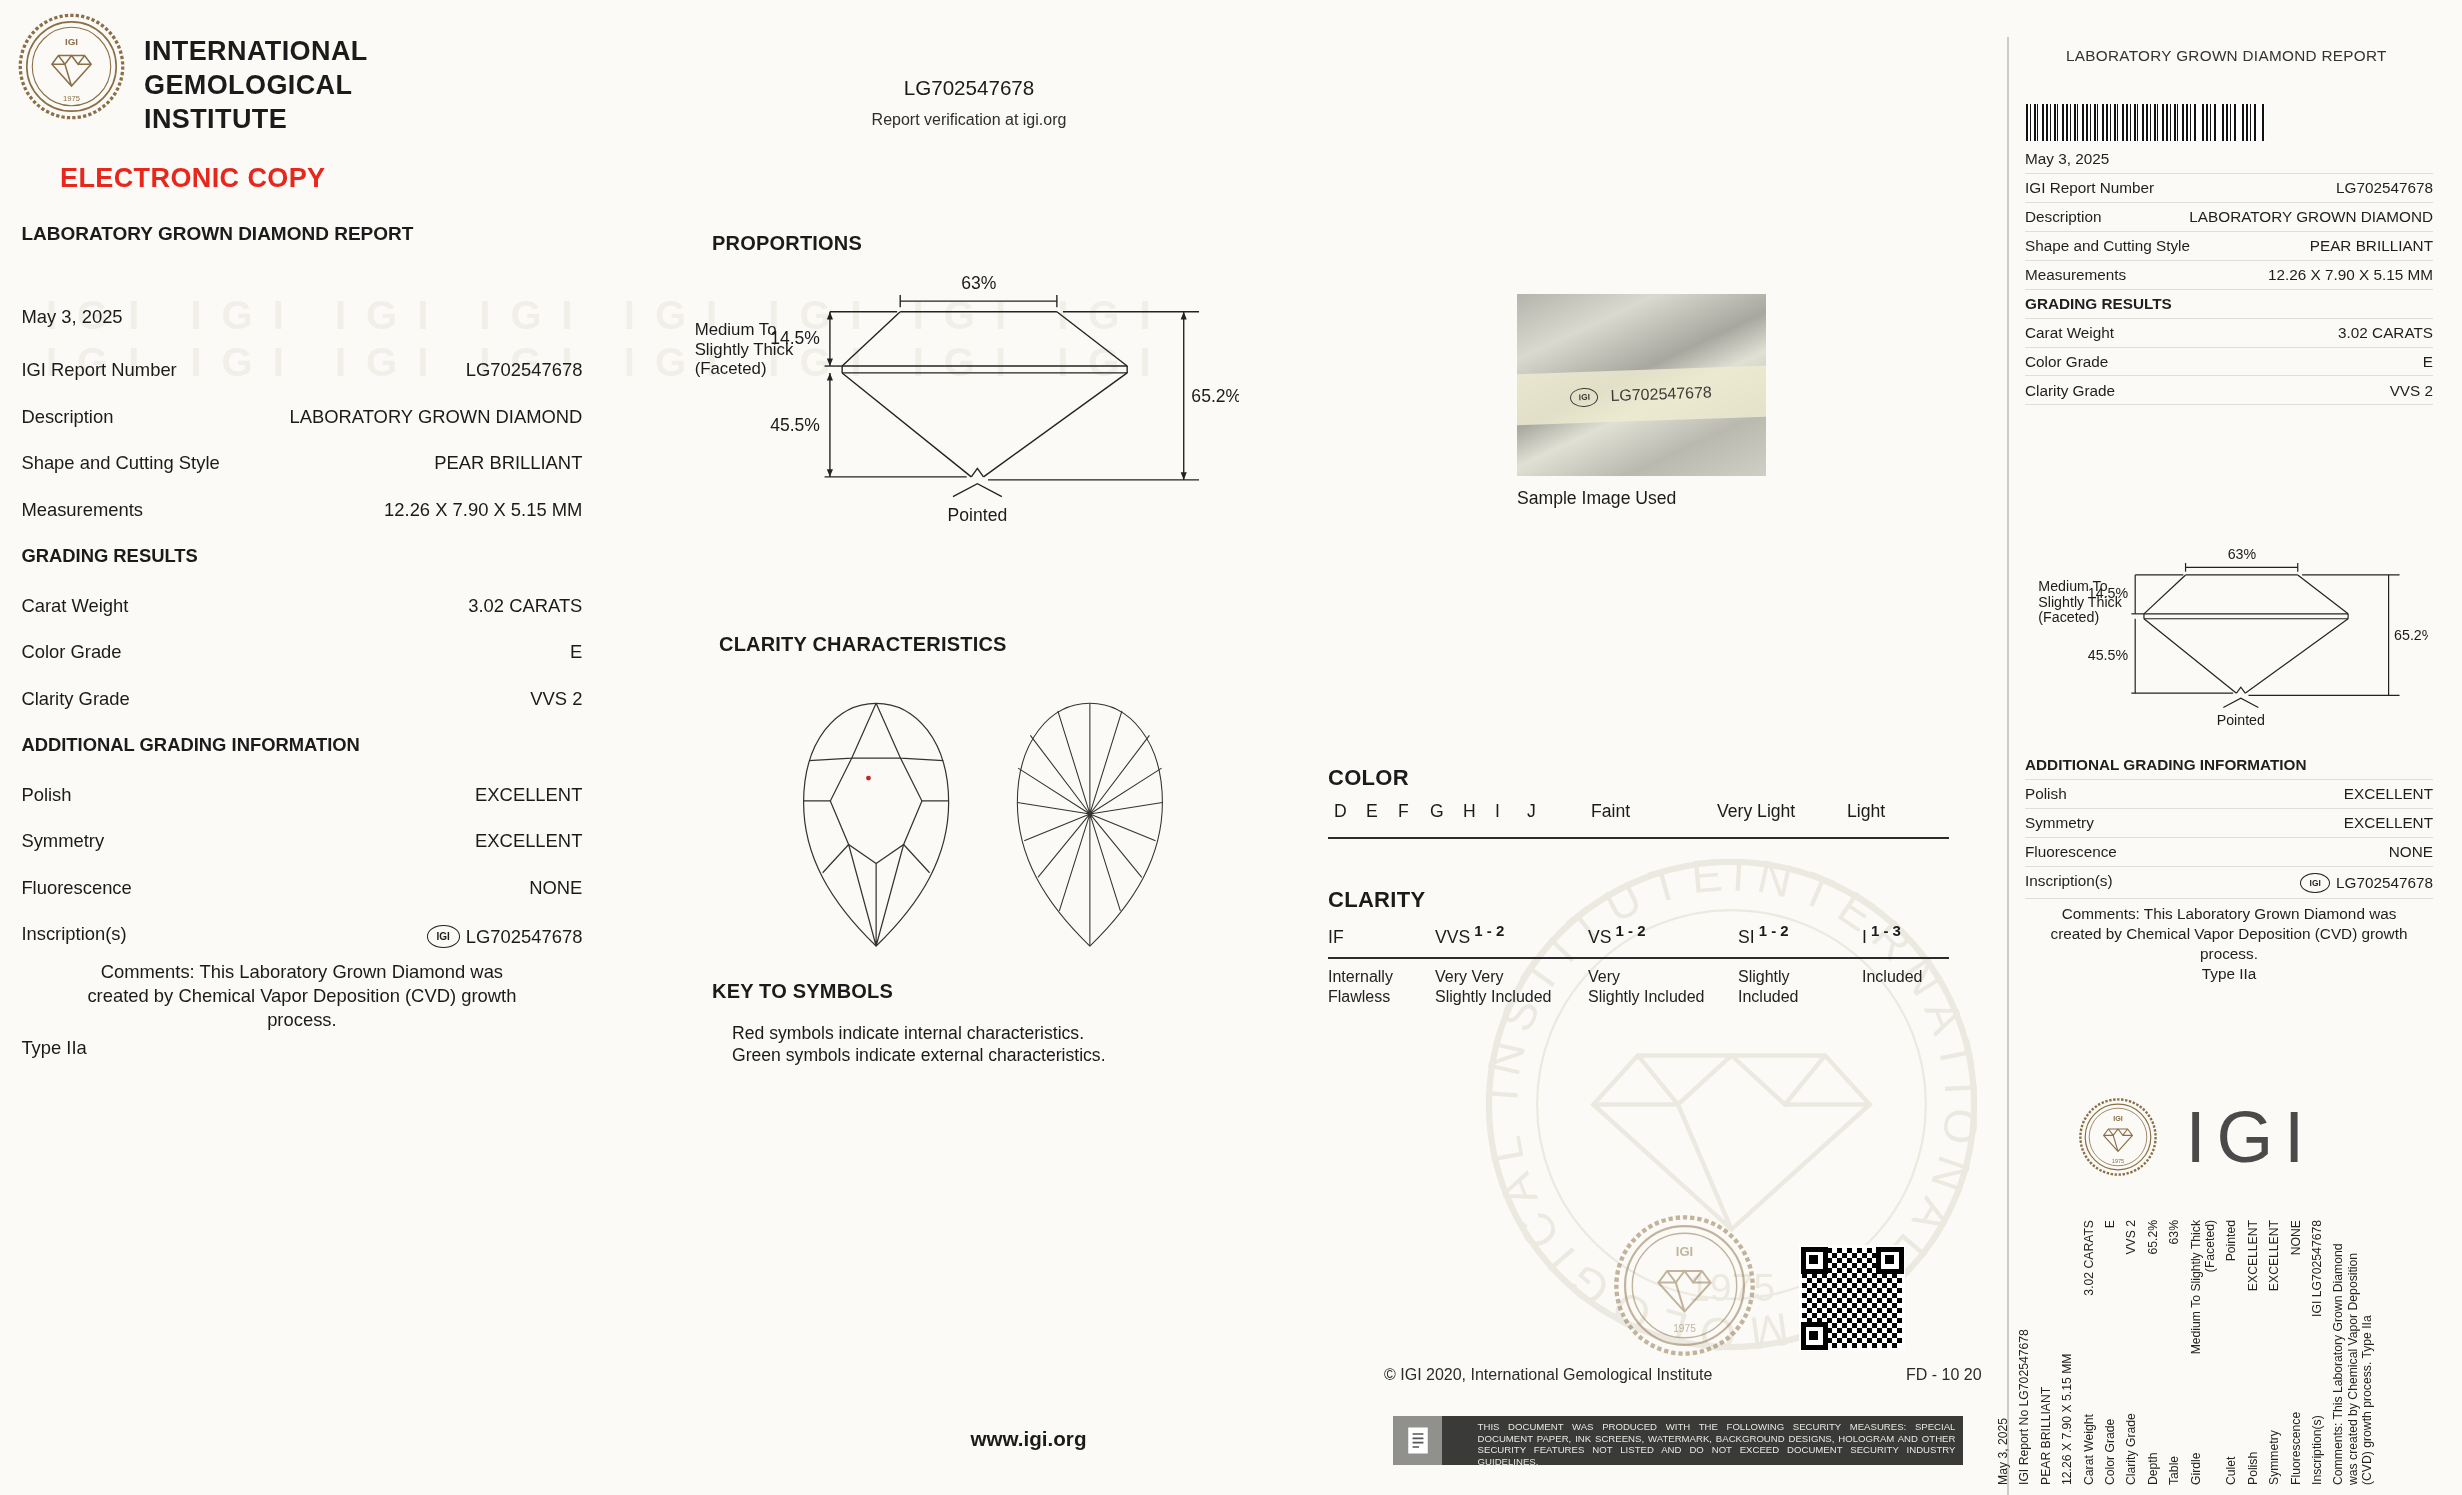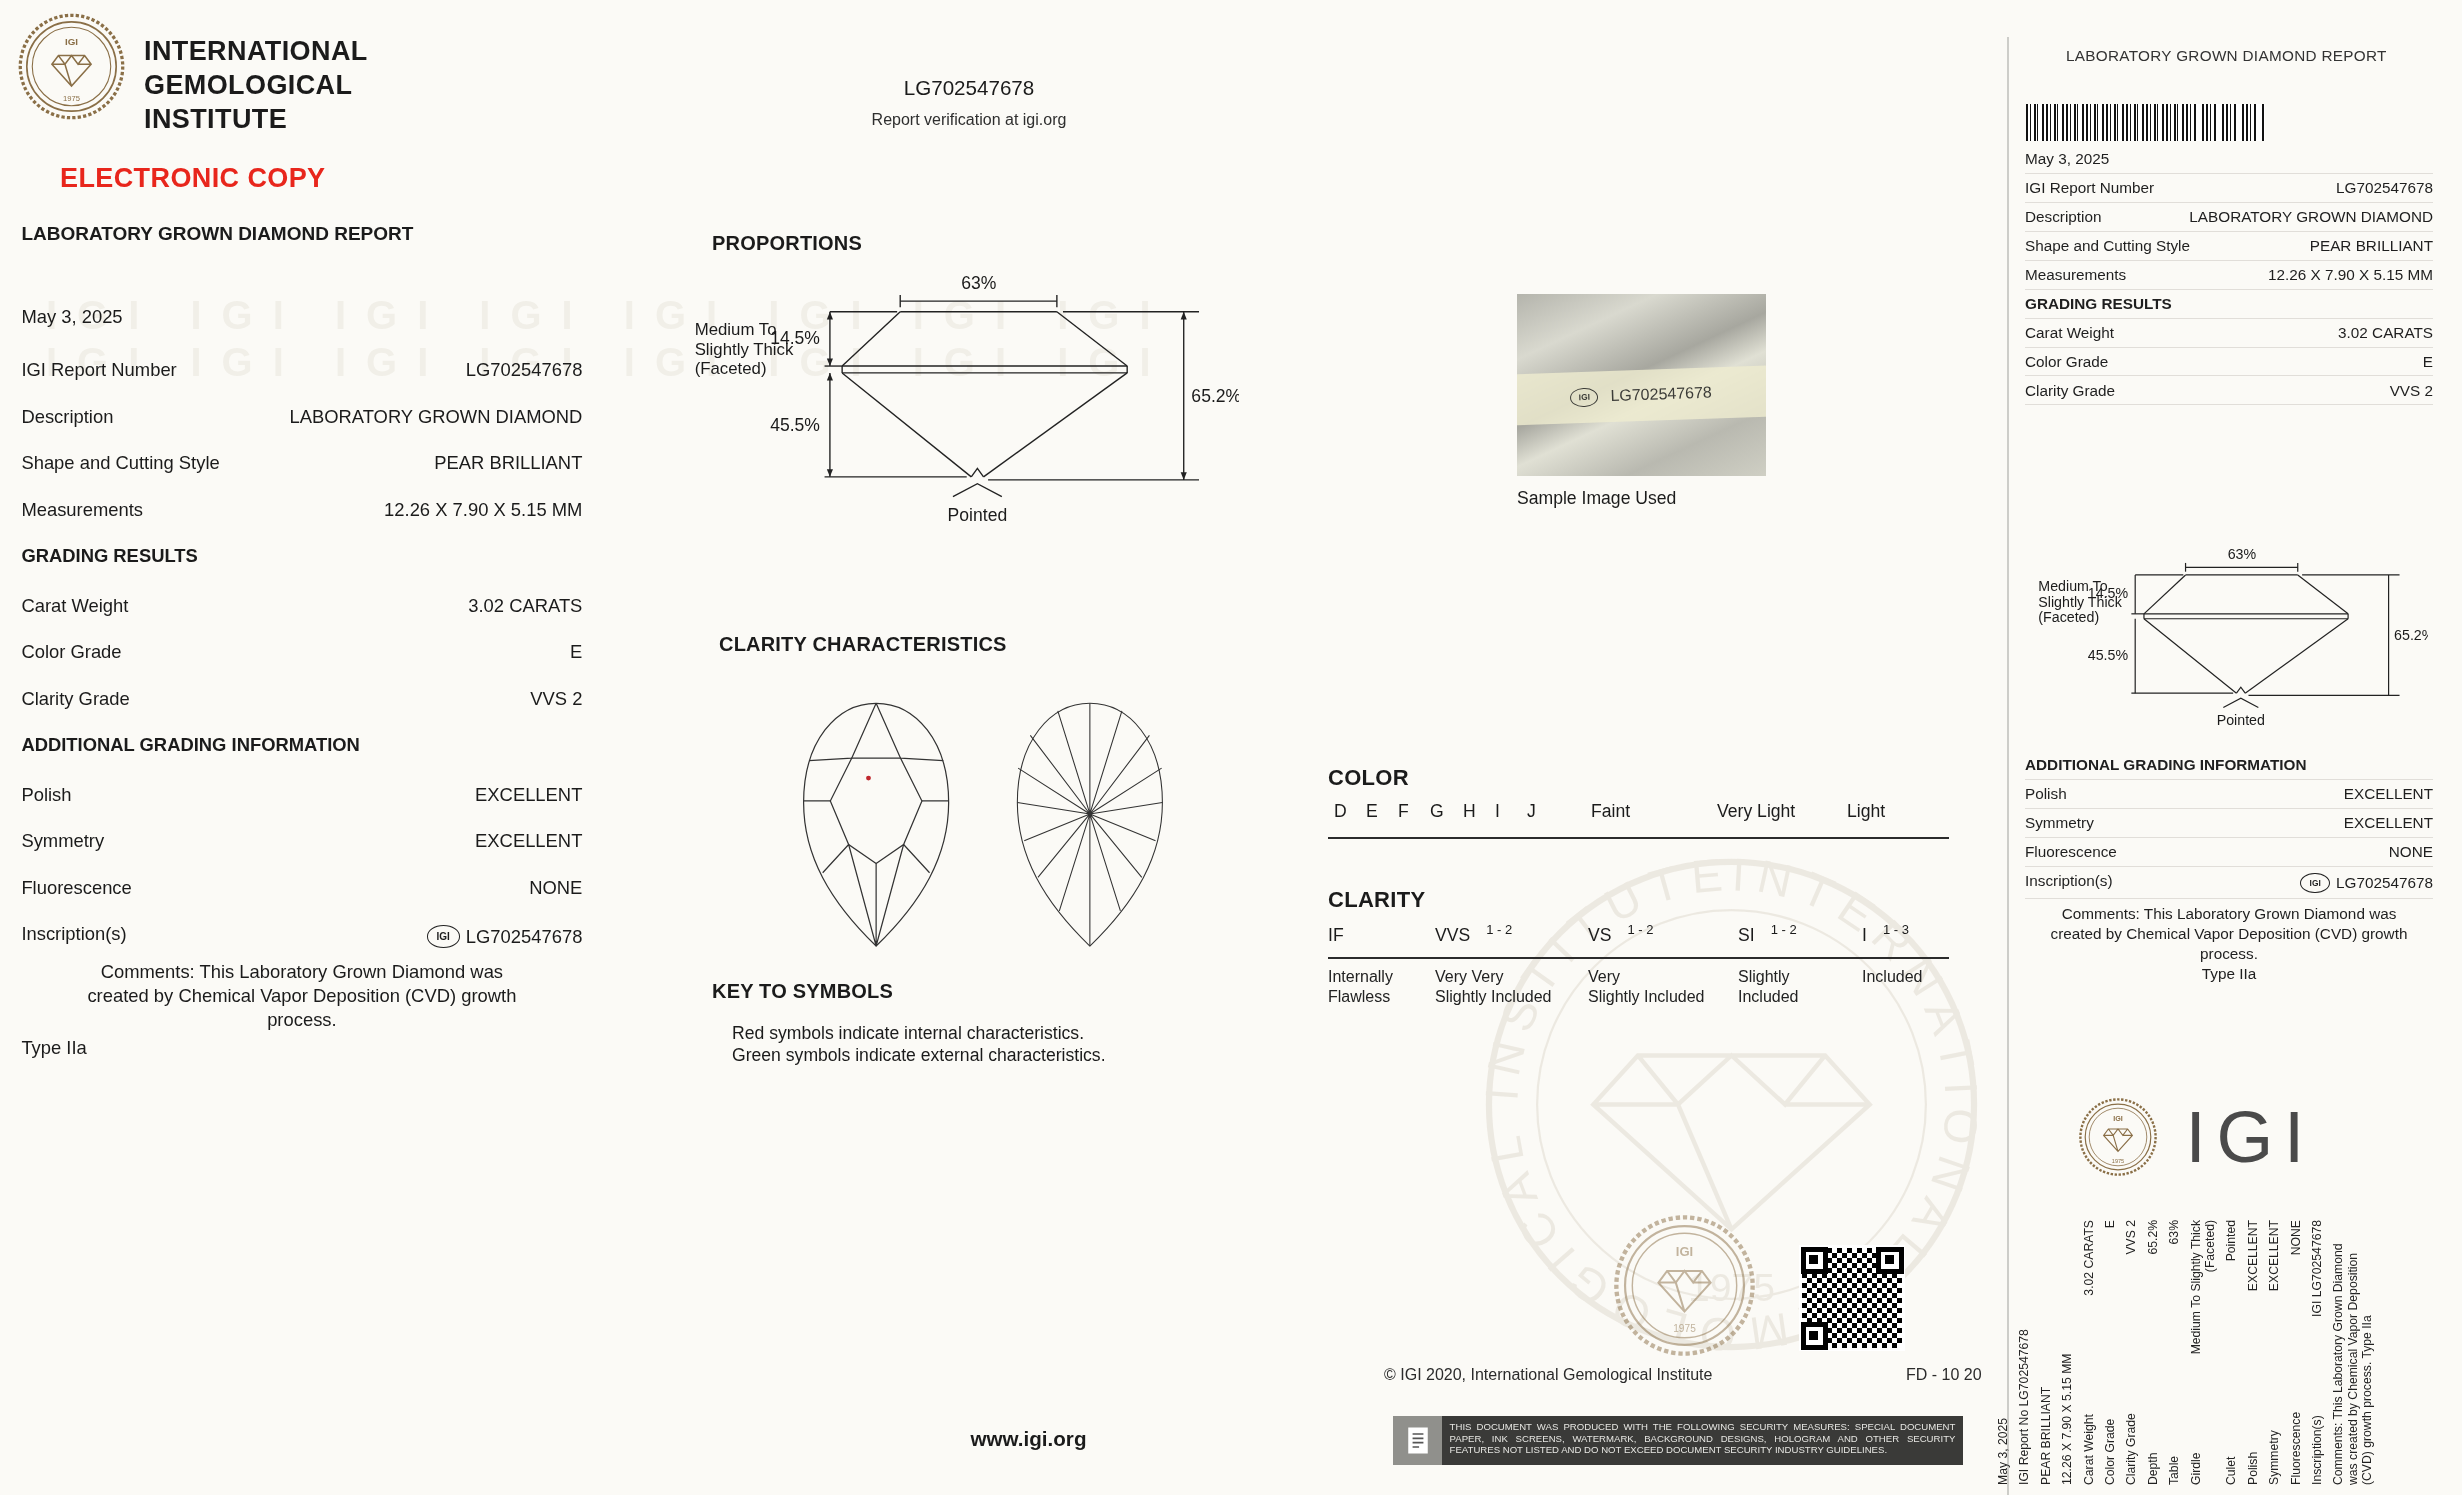--- a/index.html
+++ b/index.html
@@ -65,34 +65,34 @@
   
   .scale-title{font-weight:700;font-size:22px;letter-spacing:0.3px;}
   .color-title{left:1328px;top:765px;}
   .scale-row{left:1328px;top:801px;width:621px;height:23px;font-size:17.6px;}
   .scale-row span{position:absolute;top:0;}
   .rule{height:1.5px;background:#2b2b2b;left:1328px;width:621px;}
   .rule1{top:837px;}
   .clarity-title{left:1328px;top:887px;}
   .clar-codes{left:1328px;top:922px;width:621px;height:26px;font-size:17.6px;}
   .clar-codes .cc{position:absolute;top:0;}
-  .clar-codes sup{font-size:13px;vertical-align:6.9px;margin-left:16px;}
+  .clar-codes sup{font-size:15px;vertical-align:6.9px;margin-left:4px;font-weight:bold;}
   .rule2{top:957px;}
   .clar-labels{left:1328px;top:967px;width:621px;font-size:16px;line-height:20px;color:#222;}
   .clar-labels .cl{position:absolute;top:0;white-space:nowrap;}
 
   
   .copyright{left:1384px;top:1366px;font-size:16px;color:#2b2b2b;}
   .form-code{left:1906px;top:1366px;font-size:16px;color:#2b2b2b;}
   .qr{left:1799px;top:1245px;width:106px;height:106px;background:#fff;}
   .qr-pat{position:absolute;inset:3.1px;background:repeating-conic-gradient(#000 0% 25%,#fff 0% 50%) 0 0/10px 10px;}
   .qf{position:absolute;width:27.5px;height:27.5px;border:5.4px solid #000;background:#fff;box-sizing:border-box;}
   .qf::after{content:"";position:absolute;left:3.8px;top:3.8px;width:9.2px;height:9.2px;background:#000;}
   .qf.tl{left:1.5px;top:1.5px;} .qf.tr{right:1.5px;top:1.5px;} .qf.bl{left:1.5px;bottom:1.5px;}
-  .sec-bar{left:1393px;top:1416px;width:570px;height:49px;background:#3a3a38;display:flex;z-index:3;}
+  .sec-bar{left:1393px;top:1416px;width:570px;height:49px;background:#3a3a38;display:flex;z-index:3;gap:28px;}
   .sec-ico{width:49px;background:#90908c;display:flex;align-items:center;justify-content:center;flex:none;}
   .sec-txt{padding:5.4px 7.6px;font-size:9.6px;line-height:11.5px;color:#e6e6e2;text-align:justify;}
 
   
   .wm{z-index:0;pointer-events:none;}
   .wm-big{left:1464px;top:837px;width:535px;height:535px;color:#8a7352;opacity:.12;}
   .wm-seal{left:1612px;top:1213px;width:145px;height:145px;opacity:.5;}
   .wm-igiband{left:46px;top:292px;width:1109px;height:96px;overflow:hidden;
     font-size:40px;font-weight:700;letter-spacing:20px;line-height:47px;
     color:rgba(110,95,60,.07);white-space:nowrap;}

